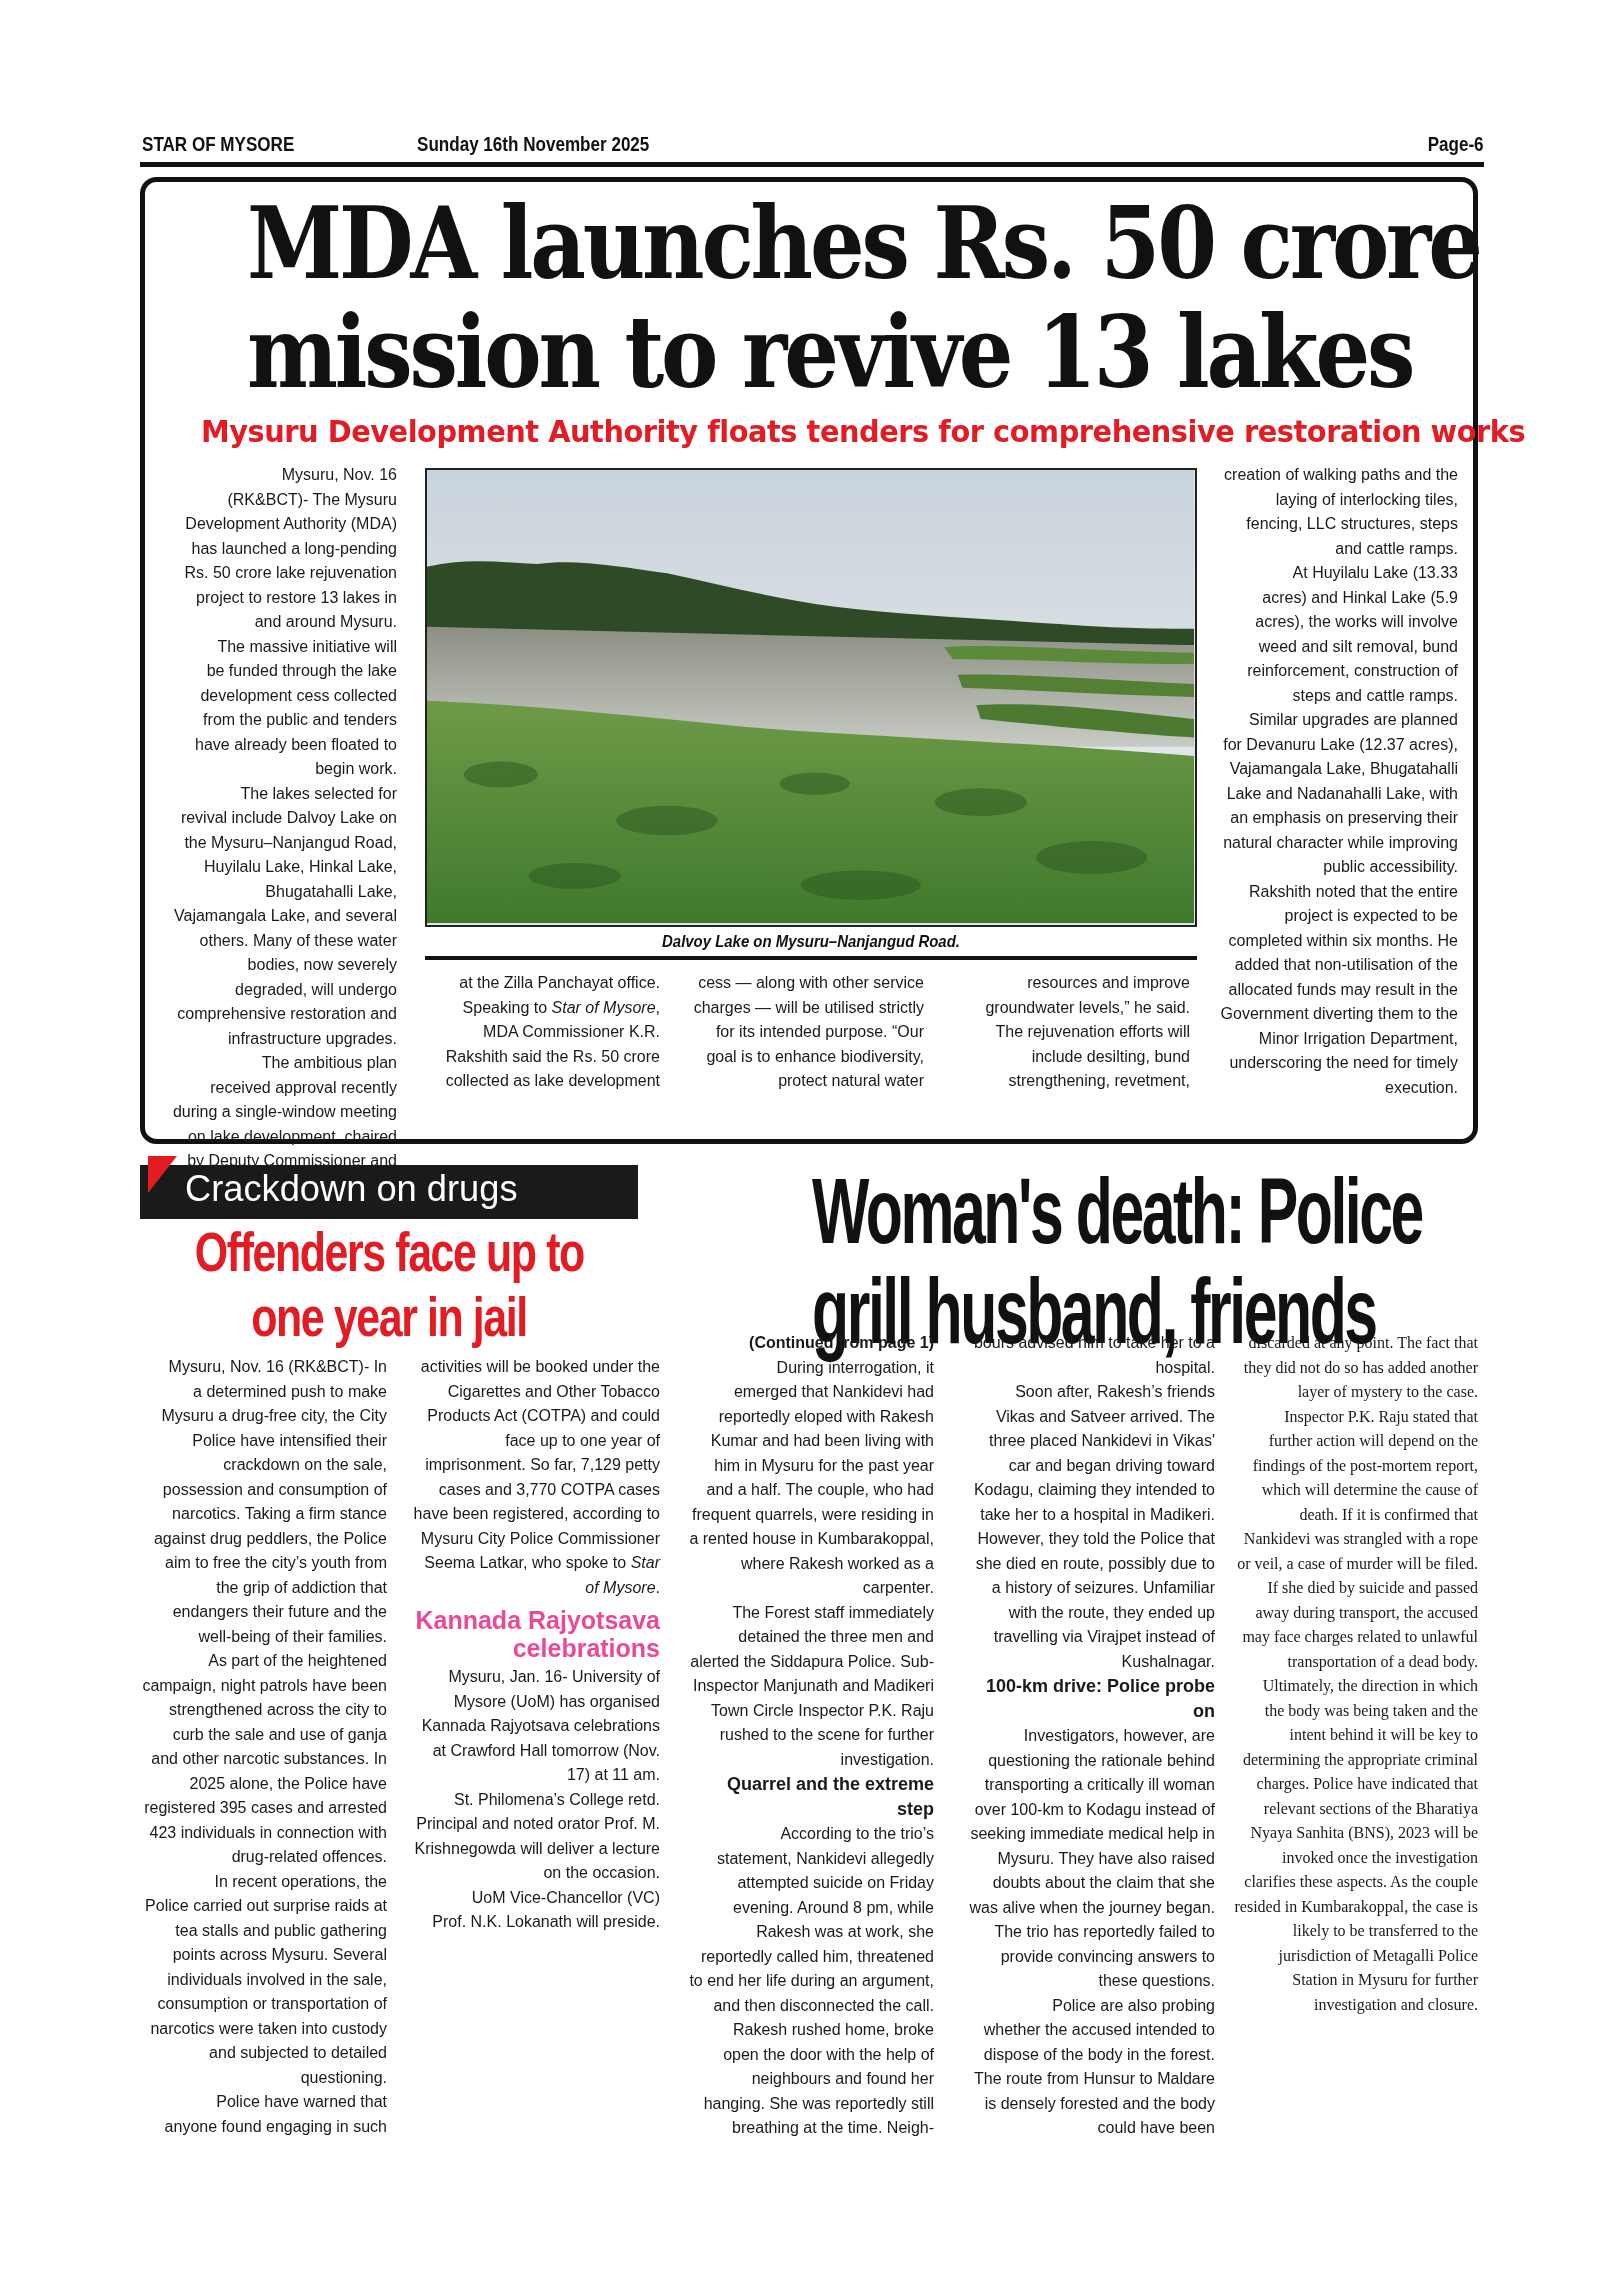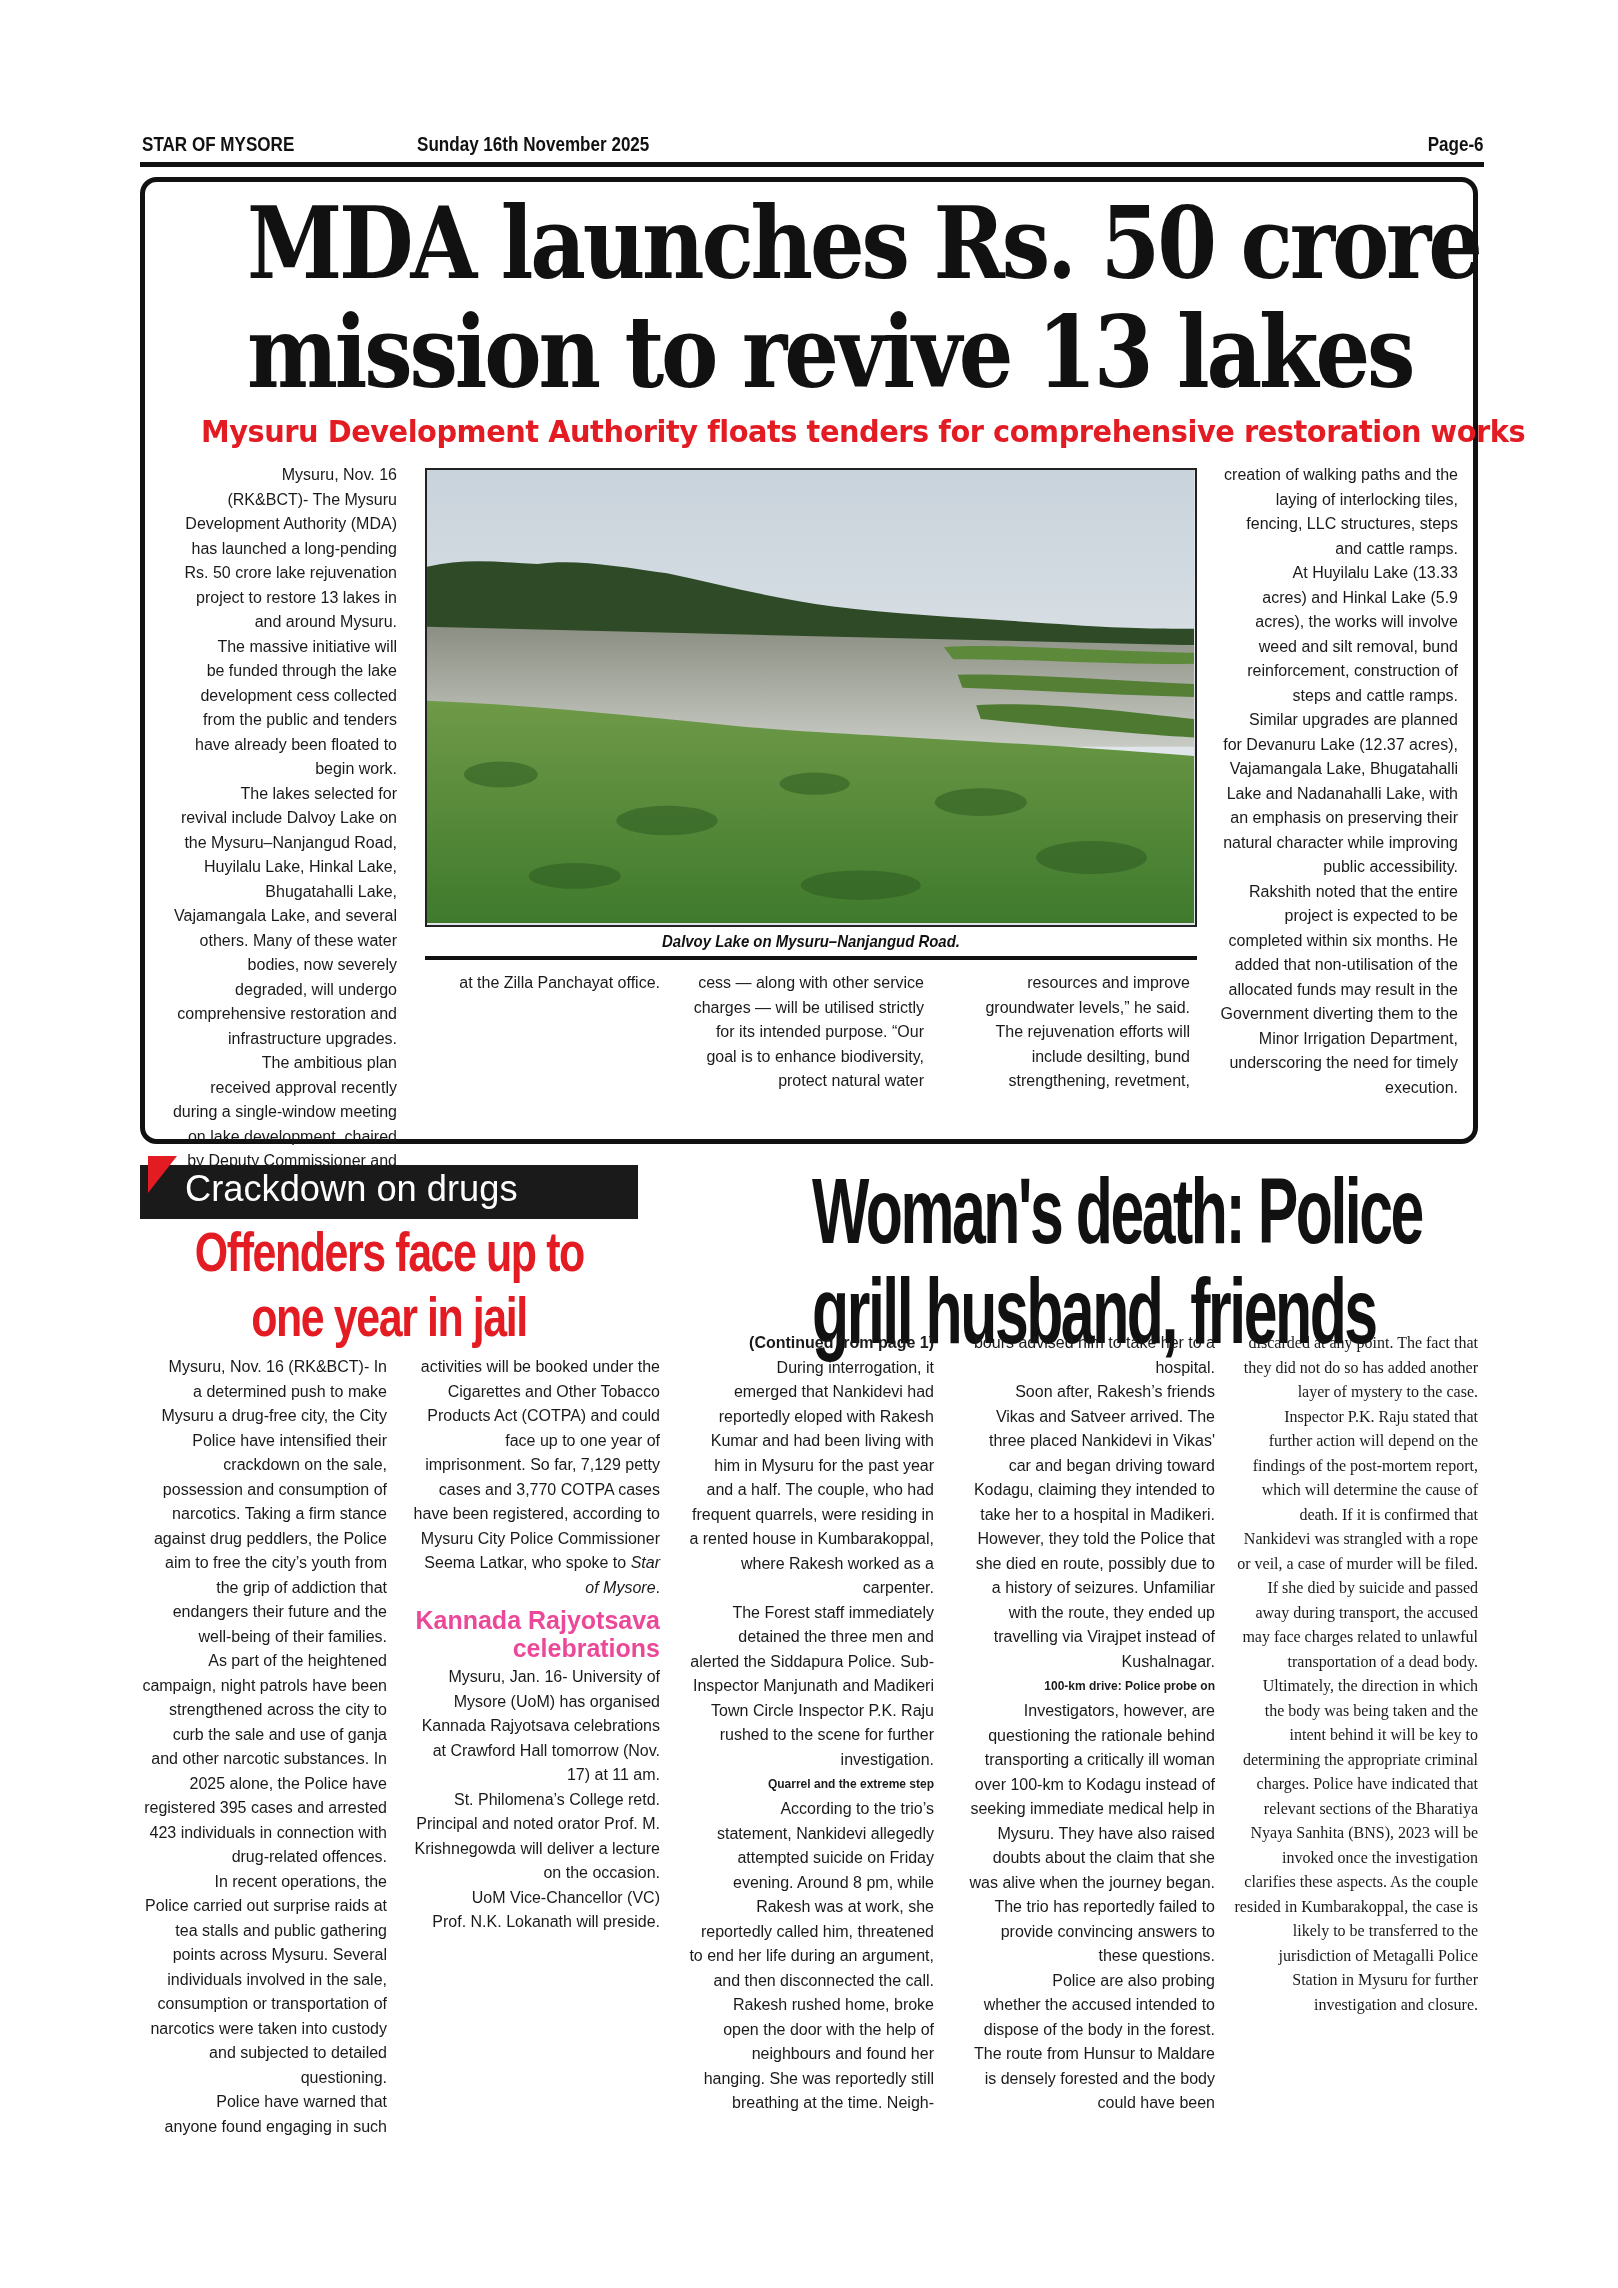--- a/index.html
+++ b/index.html
@@ -18,21 +18,21 @@
   .col p.noindent { text-indent:0; }
   .col em { font-style:italic; }
   .photo { left:425px; top:468px; width:772px; height:459px; border:2.8px solid #222; box-sizing:border-box; overflow:hidden; background:#dfe4e8; }
   .caption { left:425px; top:932px; width:772px; text-align:center; font-family:"Liberation Sans", sans-serif; font-weight:bold; font-style:italic; font-size:16.6px; color:#111; transform:scaleX(0.9); transform-origin:center; }
   .caption-rule { left:425px; top:956px; width:772px; height:3.7px; background:#111; }
   .kicker { left:140px; top:1165px; width:498px; height:54px; background:#1a1a1a; }
   .kicker-tri { left:148px; top:1156px; width:0; height:0; border-left:0 solid transparent; border-top:37px solid #e31b23; border-right:29.5px solid transparent; }
   .kicker-label { left:185px; top:1168px; font-family:"Liberation Sans", sans-serif; font-size:37px; color:#fff; font-weight:normal; transform:scaleX(0.98); transform-origin:left; white-space:nowrap; }
   .drug-headline { left:140px; top:1220px; width:498px; text-align:center; font-family:"Liberation Sans", sans-serif; font-weight:bold; font-size:55px; line-height:65px; color:#e31b23; letter-spacing:-1.8px; transform:scaleX(0.78); transform-origin:center top; white-space:nowrap; }
   .death-headline { left:674px; top:1161px; width:812px; text-align:center; font-family:"Liberation Sans", sans-serif; font-weight:bold; font-size:92px; line-height:100px; color:#111; letter-spacing:-3.7px; transform:scaleX(0.66); transform-origin:center top; white-space:nowrap; }
-  .subhead-bold { text-align:center; font-weight:bold; font-size:12px; line-height:25px; text-indent:0 !important; }
+  .subhead-bold { text-align:center; font-weight:bold; font-size:18px; line-height:25px; text-indent:0 !important; }
   .red-subhead { text-align:center; font-weight:bold; font-size:25px; line-height:28px; color:#ec4899; margin:5.5px 0 3.7px 0 !important; text-indent:0 !important; }
   .contd { text-align:center; font-weight:bold; text-indent:0 !important; }
 </style>
 </head>
 <body>
 
 <div class="abs masthead">
   <span class="paper">STAR OF MYSORE</span>
   <span class="date">Sunday 16th November 2025</span>
   <span class="page">Page-6</span>
@@ -85,20 +85,21 @@
       <ellipse cx="160" cy="440" rx="50" ry="14"></ellipse>
       <ellipse cx="470" cy="450" rx="65" ry="16"></ellipse>
     </g>
   </svg>
 </div>
 <div class="abs caption">Dalvoy Lake on Mysuru–Nanjangud Road.</div>
 <div class="abs caption-rule"></div>
 
 <div class="abs col" style="left:426px; top:971px; width:234px;">
   <p class="noindent">at the Zilla Panchayat office.</p>
+  <p><span>Speaking to </span><em>Star of Mysore</em><span>, MDA Commissioner K.R. Rakshith said the Rs. 50 crore collected as lake development</span></p>
 </div>
 
 <div class="abs col" style="left:690px; top:971px; width:234px;">
   <p class="noindent">cess — along with other service charges — will be utilised strictly for its intended purpose. “Our goal is to enhance biodiversity, protect natural water</p>
 </div>
 
 <div class="abs col" style="left:956px; top:971px; width:234px;">
   <p class="noindent">resources and improve groundwater levels,” he said.</p>
   <p>The rejuvenation efforts will include desilting, bund strengthening, revetment,</p>
 </div>

